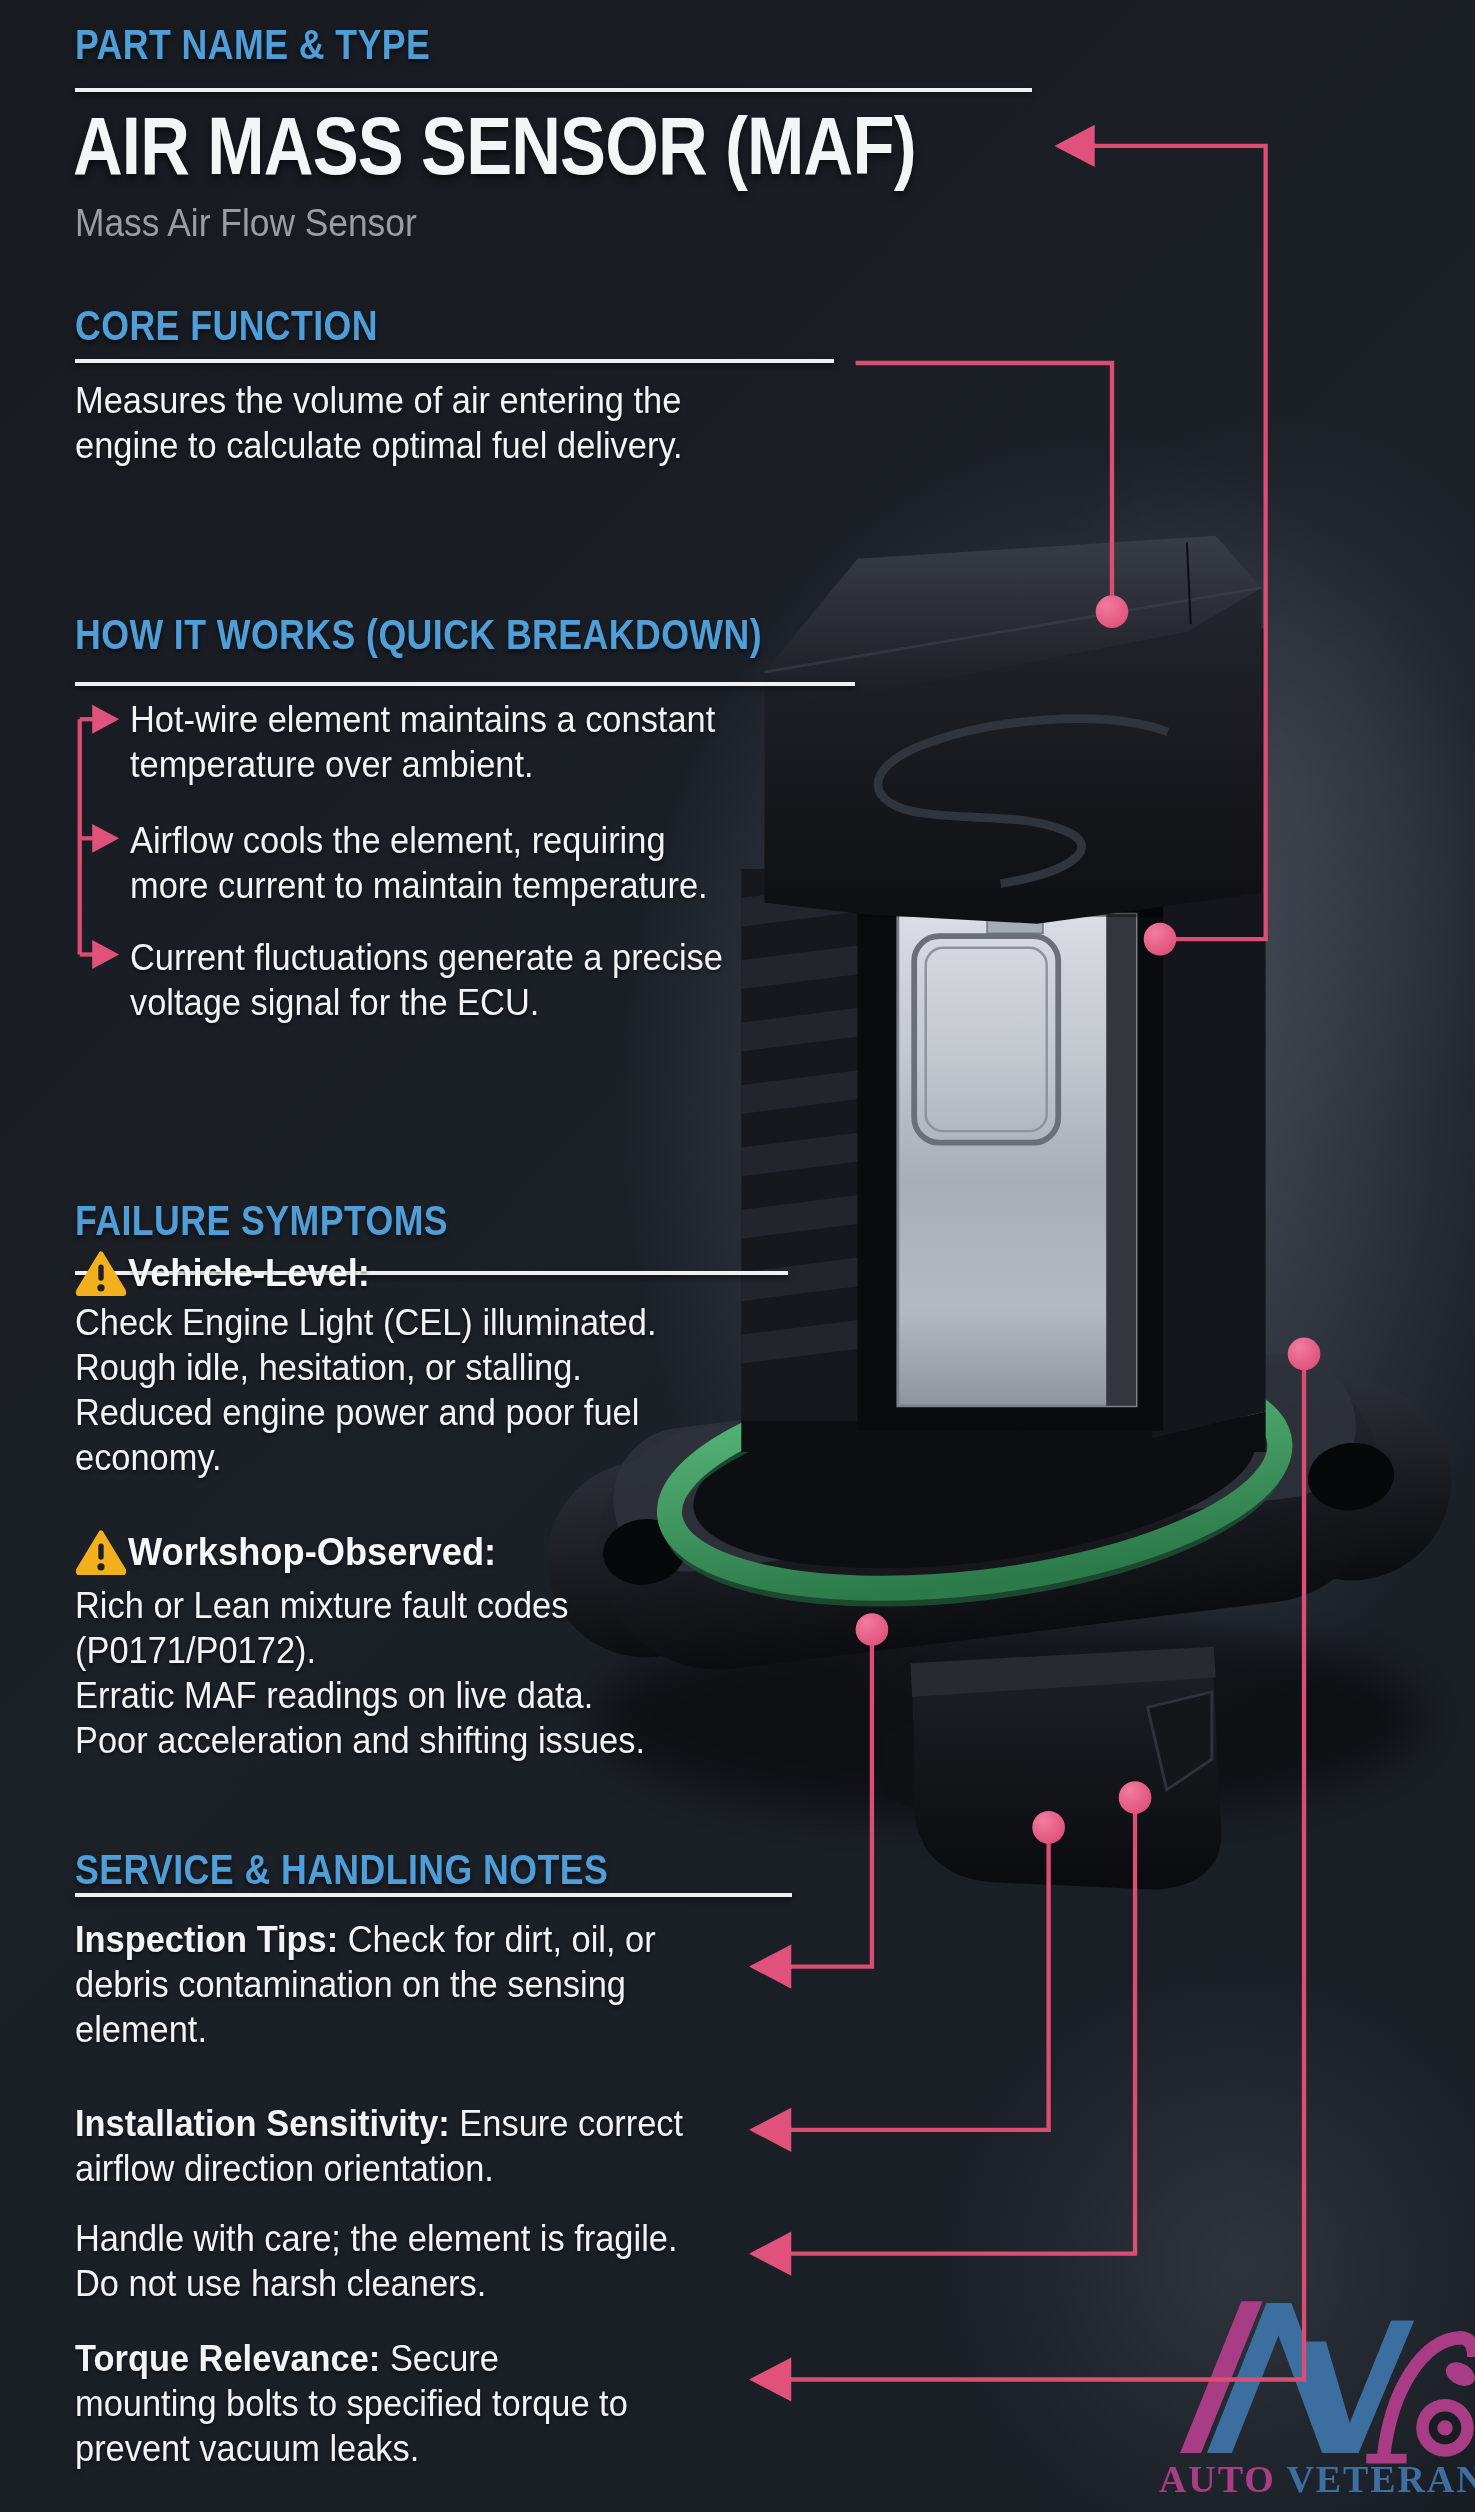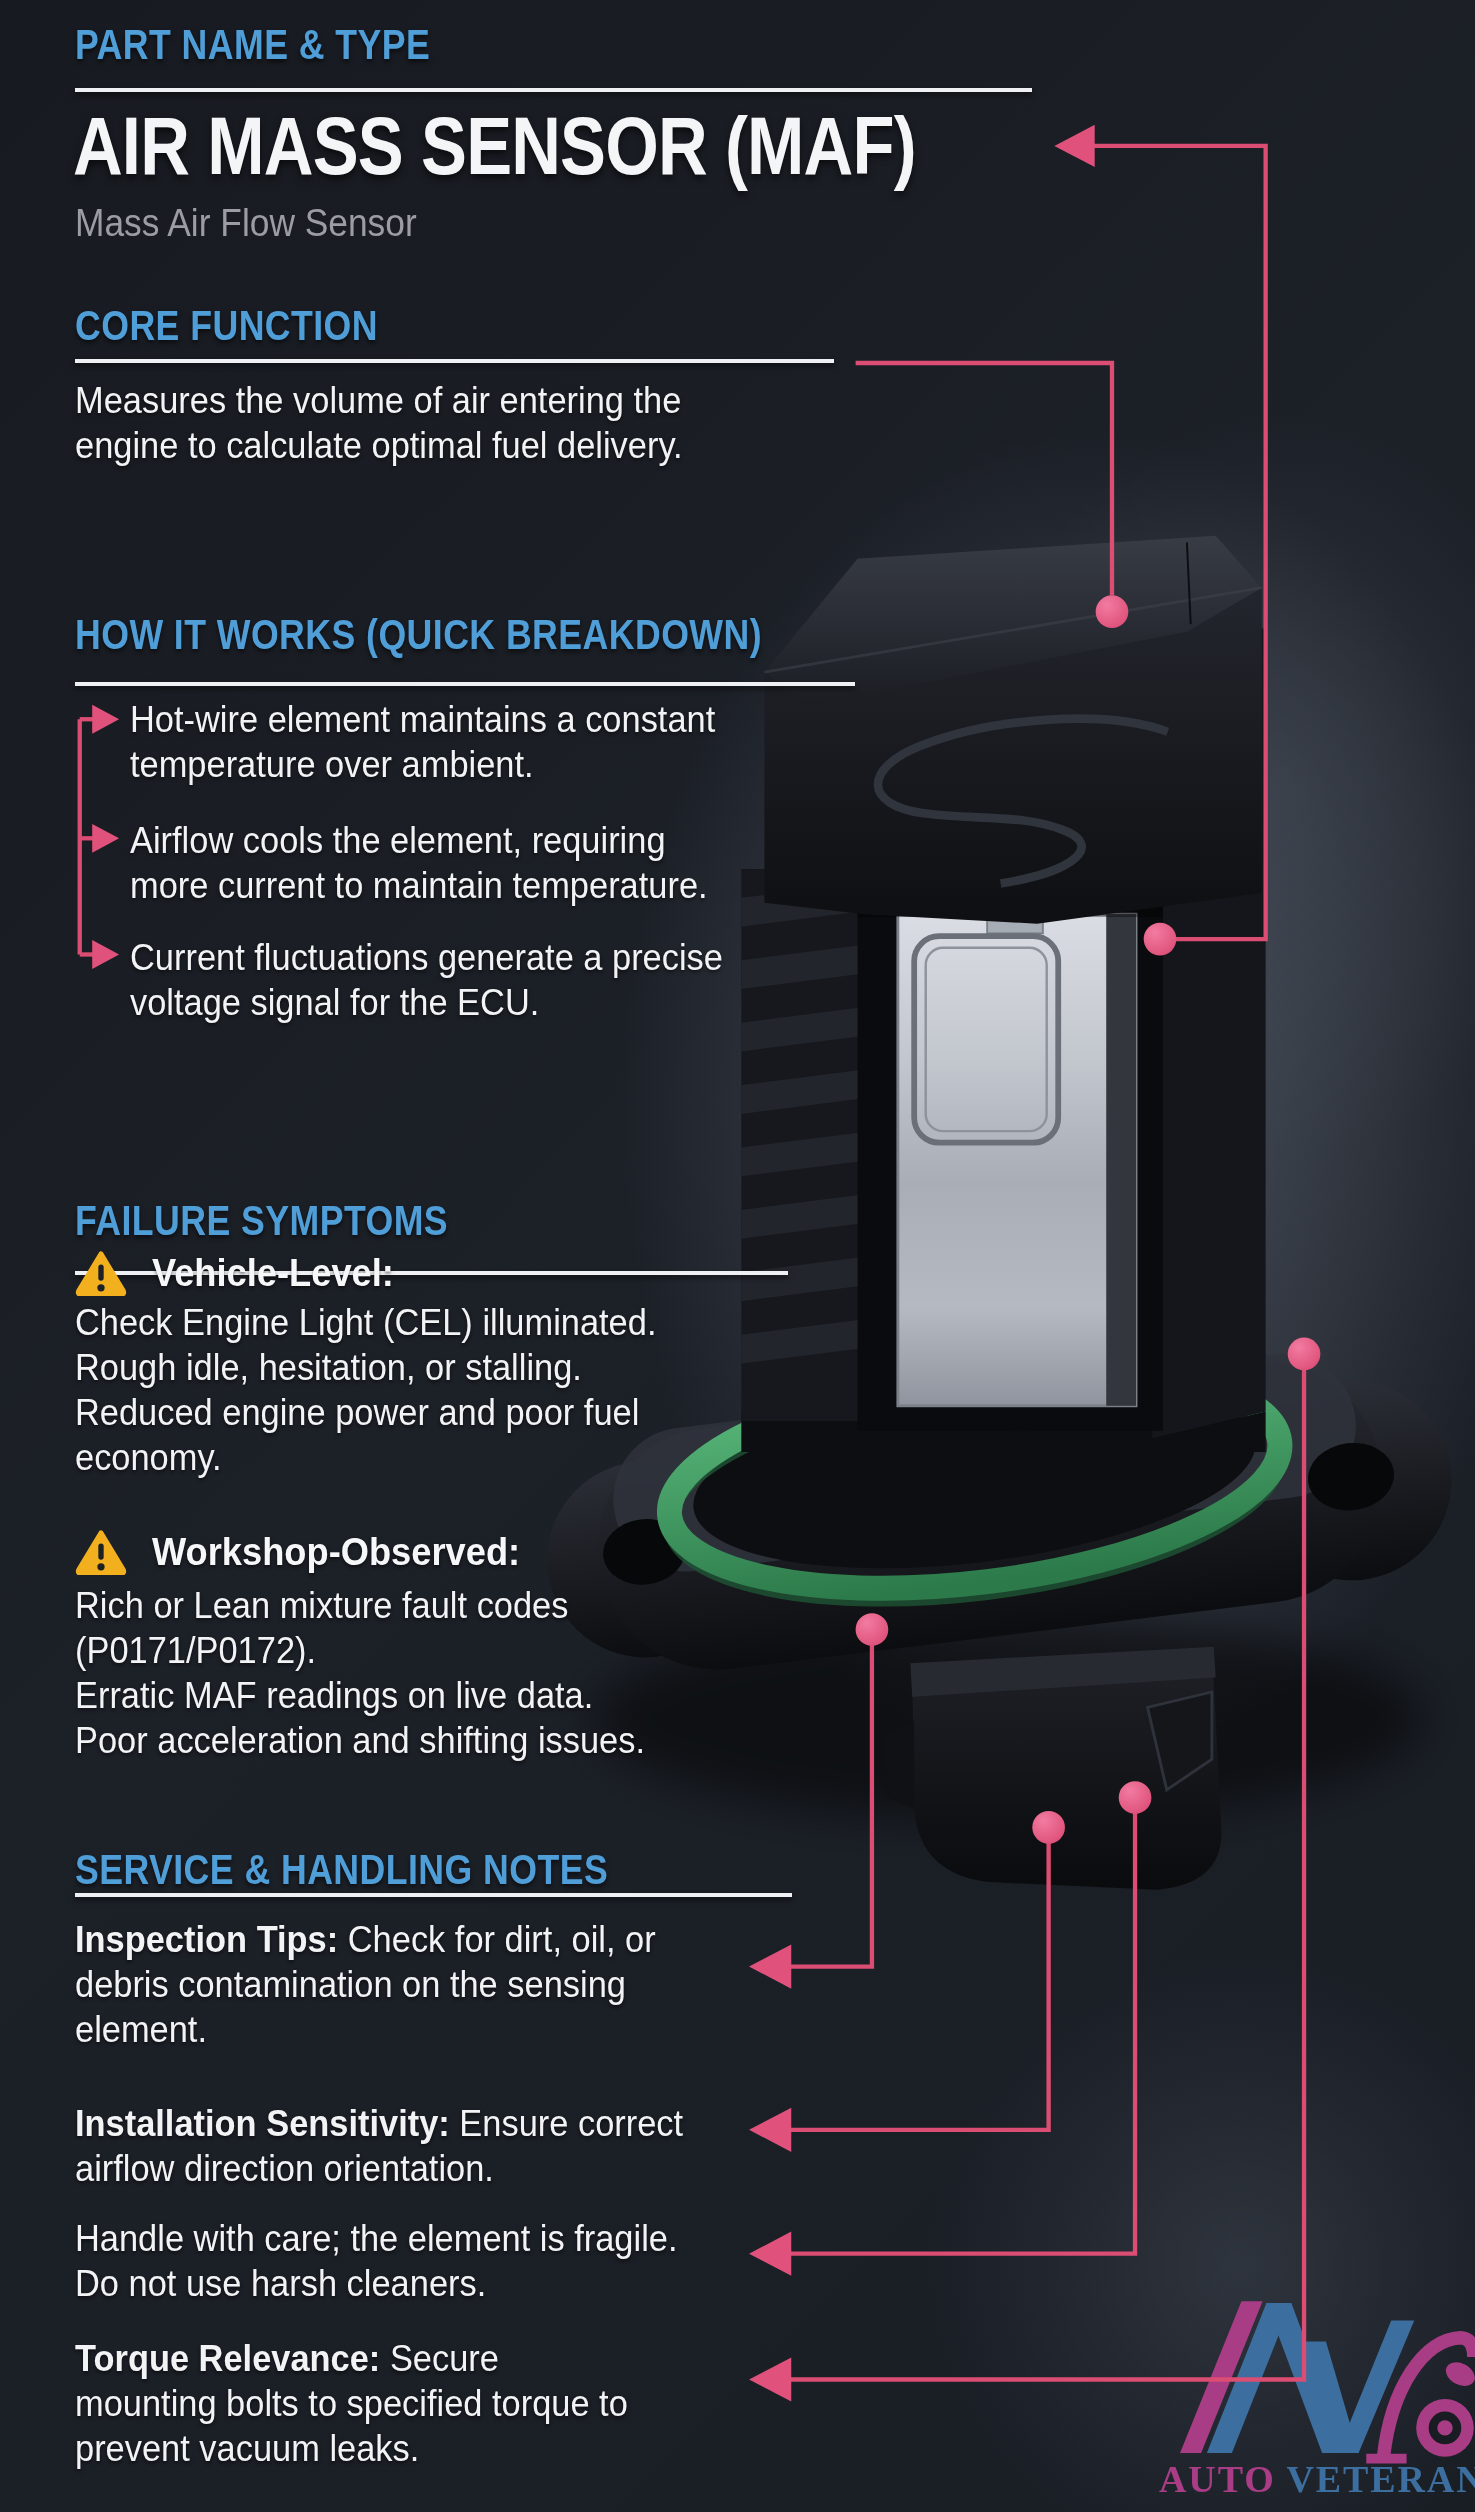--- a/index.html
+++ b/index.html
@@ -20,21 +20,21 @@
     transform:scaleX(.85);transform-origin:left top;white-space:nowrap;
     text-shadow:0 3.8px 7.7px rgba(0,0,0,.6);}
   .subtitle{color:#9b9da2;font-size:38px;transform:scaleX(.93);transform-origin:left top;white-space:nowrap;}
   .rule{height:3.8px;background:#eef0f3;box-shadow:0 2.9px 4.8px rgba(0,0,0,.5);}
   .body-txt{color:#f2f3f5;font-size:37px;line-height:45px;
     transform:scaleX(.93);transform-origin:left top;
     text-shadow:0 1.9px 3.8px rgba(0,0,0,.55);}
   .body-txt b{font-weight:700;}
   .fail-label{color:#f6f7f9;font-weight:700;font-size:39px;line-height:46px;
     text-shadow:0 1.9px 3.8px rgba(0,0,0,.55);transform:scaleX(.93);transform-origin:left top;white-space:nowrap;}
-  .label-row{display:flex;align-items:center;gap:25px;}
+  .label-row{display:flex;align-items:center;gap:1px;}
   .logo-text{font-family:"Liberation Serif",serif;font-weight:700;font-size:38px;
     letter-spacing:1.9px;white-space:nowrap;text-align:center;}
   .logo-text .w1{color:#a83d85;}
   .logo-text .w2{color:#3c6f9f;}
 </style>
 </head>
 <body>
 
 <div class="page">
 

